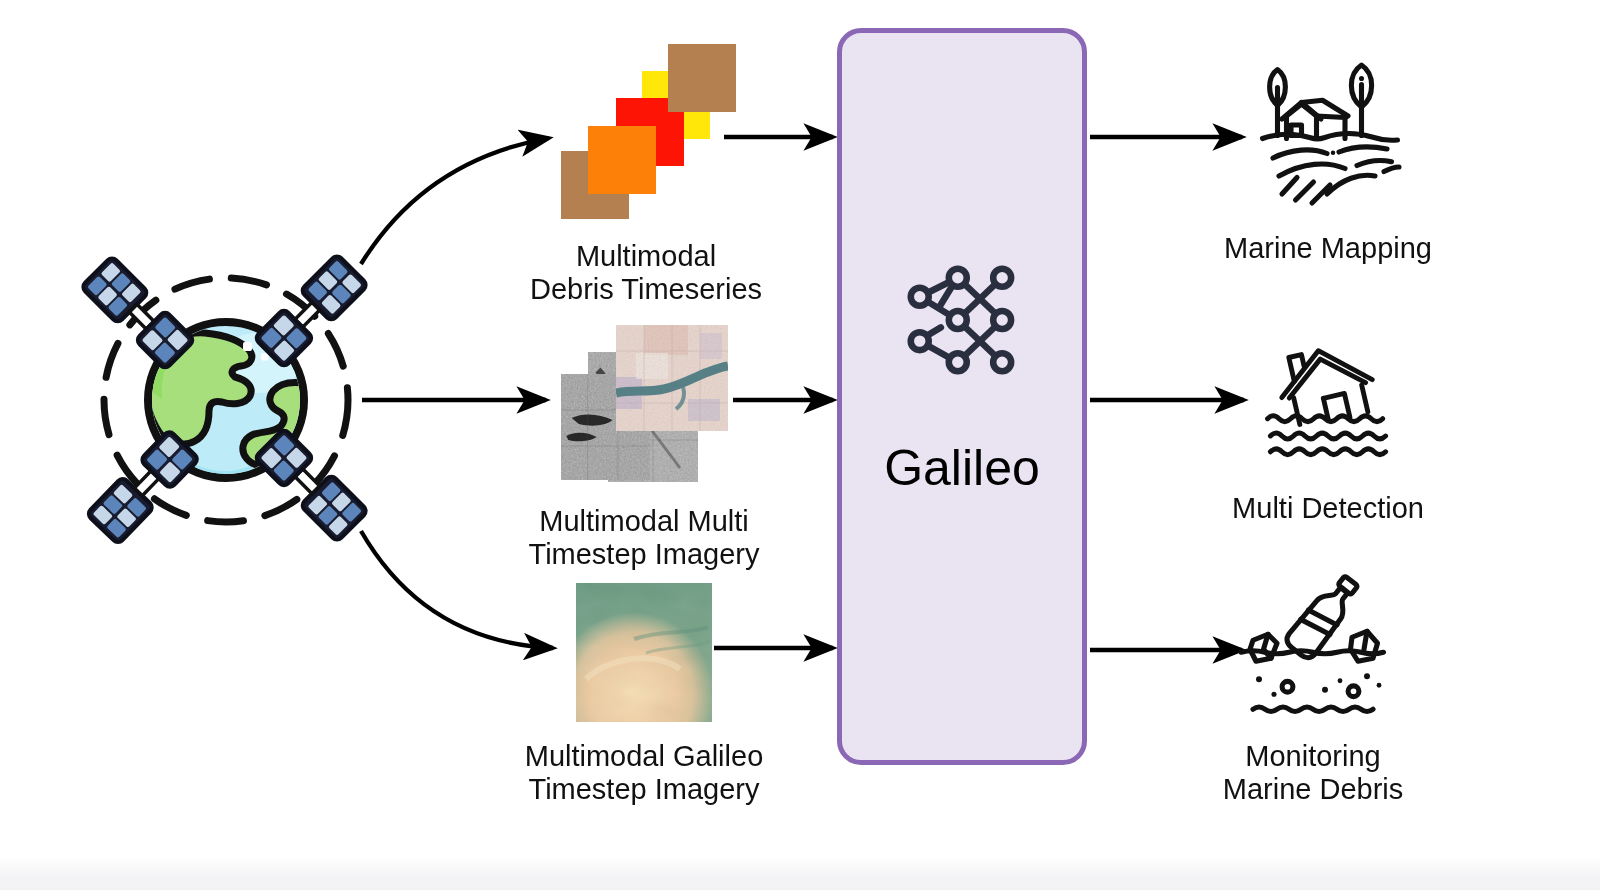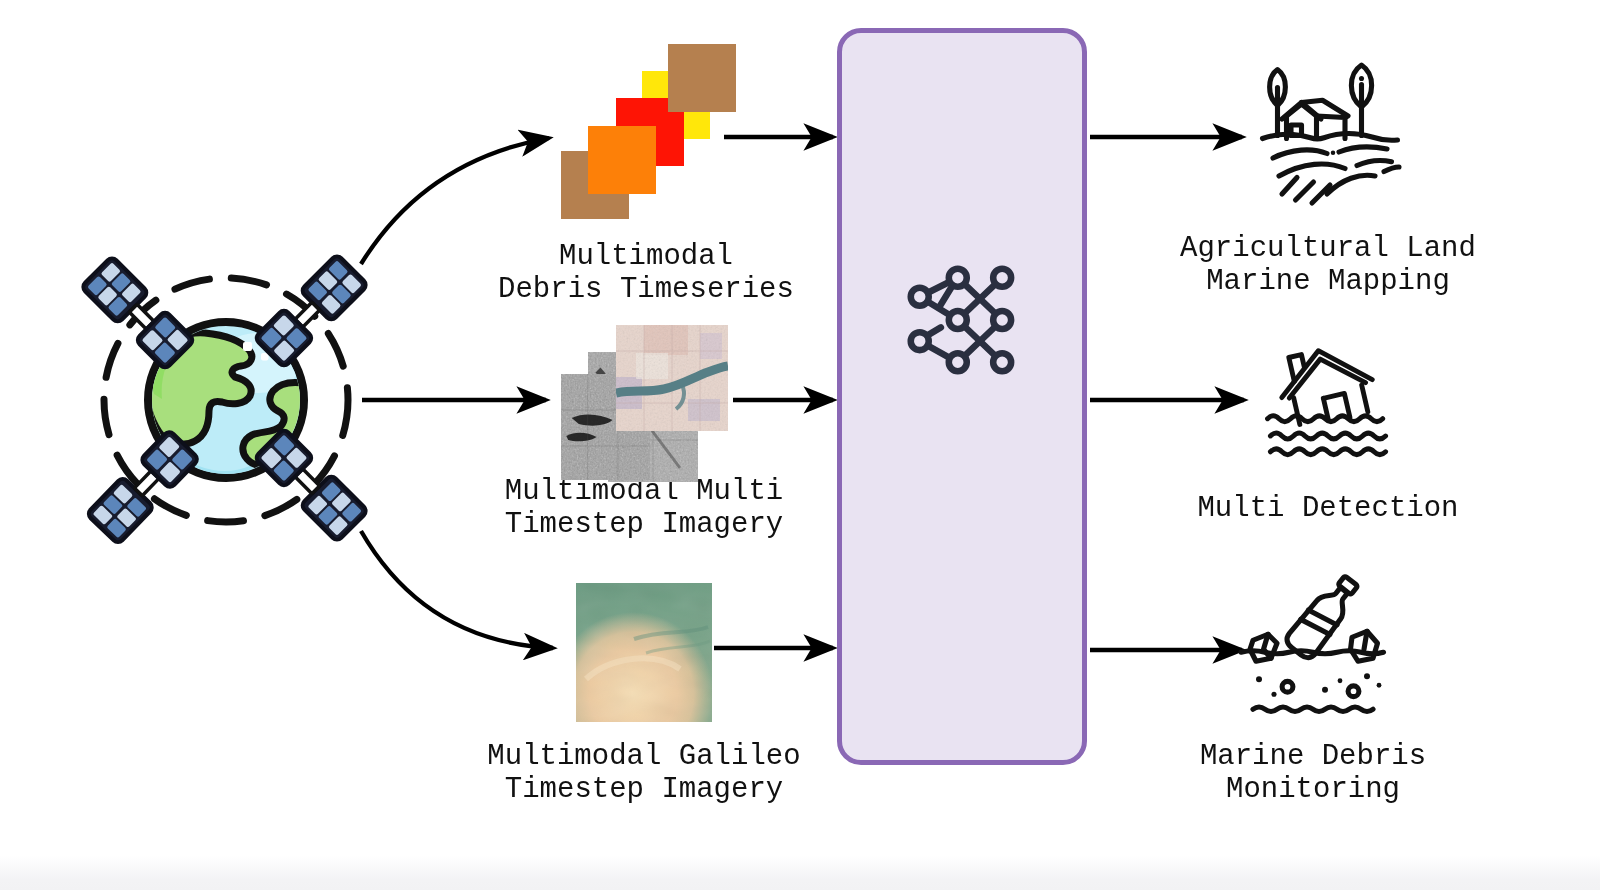--- a/index.html
+++ b/index.html
@@ -3,21 +3,21 @@
 <meta charset="utf-8">
 <style>
   :root{
     --box-fill:#e9e3f2;
     --box-border:#8a68b5;
     --arrow:#000000;
   }
   html,body{margin:0;padding:0;background:#fff;}
   #stage{
     position:relative;width:1600px;height:890px;overflow:hidden;background:#ffffff;
-    font-family:Liberation Mono, monospace;color:#000;
+    font-family:Liberation Sans, sans-serif;color:#000;
   }
   .abs{position:absolute;}
   .label{position:absolute;width:380px;text-align:center;font-size:29px;line-height:33px;color:#111;}
   .label div{white-space:nowrap;}
   .sq{position:absolute;width:68px;height:68px;}
   .galileo-box{
     position:absolute;left:837px;top:28px;width:250px;height:737px;box-sizing:border-box;
     background:var(--box-fill);border:5px solid var(--box-border);border-radius:24px;
   }
   .galileo-label{
@@ -178,21 +178,21 @@
       <line x1="28" y1="0" x2="28" y2="106"></line>
         <line x1="56" y1="0" x2="56" y2="106"></line>
         <line x1="84" y1="0" x2="84" y2="106"></line>
       <line x1="0" y1="26" x2="112" y2="26"></line>
         <line x1="0" y1="78" x2="112" y2="78"></line>
     </g>
     <path d="M 0,68 C 18,64 30,68 48,64 C 66,60 78,52 92,47 C 100,44 106,42 112,41" stroke="#577f86" stroke-width="9" fill="none"></path>
     <path d="M 66,60 C 70,68 68,78 60,84" stroke="#577f86" stroke-width="4" fill="none" opacity="0.8"></path>
   </svg>
 
-  <div class="label" style="left:454px;top:475px">
+  <div class="label" style="left:454px;top:505px">
     <div>Multimodal Multi</div>
     <div>Timestep Imagery</div>
   </div>
 
   <svg class="abs" style="left:576px;top:583px" width="136" height="139" viewBox="0 0 136 139">
     <rect width="136" height="139" fill="url(#tealG)"></rect>
     <rect width="136" height="139" fill="url(#sandG)"></rect>
     <path d="M 10,96 C 34,74 78,68 104,86" stroke="#f7e3c2" stroke-width="6" fill="none" opacity="0.5"></path>
     <path d="M 58,56 C 86,46 112,52 132,44" stroke="#5e8f7b" stroke-width="4" fill="none" opacity="0.45"></path>
     <path d="M 70,70 C 95,62 118,66 134,58" stroke="#6b987f" stroke-width="3" fill="none" opacity="0.4"></path>
@@ -223,20 +223,21 @@
         <circle cx="86" cy="8" r="8.5"></circle>
       <circle cx="8" cy="26" r="8.5"></circle>
         <circle cx="44" cy="48" r="8.5"></circle>
       <circle cx="86" cy="48" r="8.5"></circle>
         <circle cx="8" cy="68" r="8.5"></circle>
       <circle cx="44" cy="88" r="8.5"></circle>
         <circle cx="86" cy="88" r="8.5"></circle>
     </g>
   </svg>
 
+  <div class="galileo-label">Galileo</div>
 
   <svg class="abs" style="left:1255px;top:62px" width="150" height="150" viewBox="0 0 100 100">
     <g class="stroke-icon">
       <path d="M 15,5 C 22,10 22,23 15,29 C 8,23 8,10 15,5 Z"></path>
       <path d="M 15,17 V 49"></path>
       <path d="M 71,2 C 80,8 80,23 71,30 C 62,23 62,8 71,2 Z"></path>
       <path d="M 71,15 V 49"></path>
       <path d="M 21,51 V 36 L 31,28 L 41,36 V 51"></path>
       <path d="M 18,38 L 31,27 L 44,38"></path>
       <path d="M 31,27 L 45,25.5 L 62,36 L 60,37"></path>
@@ -251,21 +252,20 @@
       <path d="M 86,73 C 90,71 93,70 96,70"></path>
       <path d="M 18,88 L 28,77"></path>
       <path d="M 27,92 L 39,80"></path>
       <path d="M 38,94 L 50,82"></path>
     </g>
     <circle cx="71" cy="11" r="1.7" fill="#111" stroke="none"></circle>
     <circle cx="52" cy="60.5" r="1.5" fill="#111" stroke="none"></circle>
   </svg>
 
   <div class="label" style="left:1138px;top:232px">
-    <div>Agricultural Land</div>
     <div>Marine Mapping</div>
   </div>
 
   <svg class="abs" style="left:1256px;top:338px" width="144" height="124" viewBox="0 0 100 86">
     <g class="stroke-icon" transform="rotate(-13 50 38)">
       <path d="M 29,25 V 8 H 38 V 17"></path>
       <path d="M 18,34 L 50,8 L 82,36"></path>
       <path d="M 23,35.5 L 50,14 L 77,37"></path>
       <path d="M 26,36 V 55"></path>
       <path d="M 74,38 V 57"></path>
@@ -315,18 +315,18 @@
       <circle cx="94" cy="74" r="1.6"></circle>
     </g>
     <g class="stroke-icon">
       <circle cx="33" cy="75" r="3.6"></circle>
       <circle cx="77" cy="78" r="3.6"></circle>
       <path d="M 10,90 Q 14,87 18,90 T 26,90 T 34,90 T 42,90 T 50,90 T 58,90 T 66,90 T 74,90 T 82,90 T 90,90"></path>
     </g>
   </svg>
 
   <div class="label" style="left:1123px;top:740px">
+    <div>Monitoring</div>
     <div>Marine Debris</div>
-    <div>Monitoring</div>
   </div>
 
   <div class="bottom-strip"></div>
 </div>
 
 </body></html>

